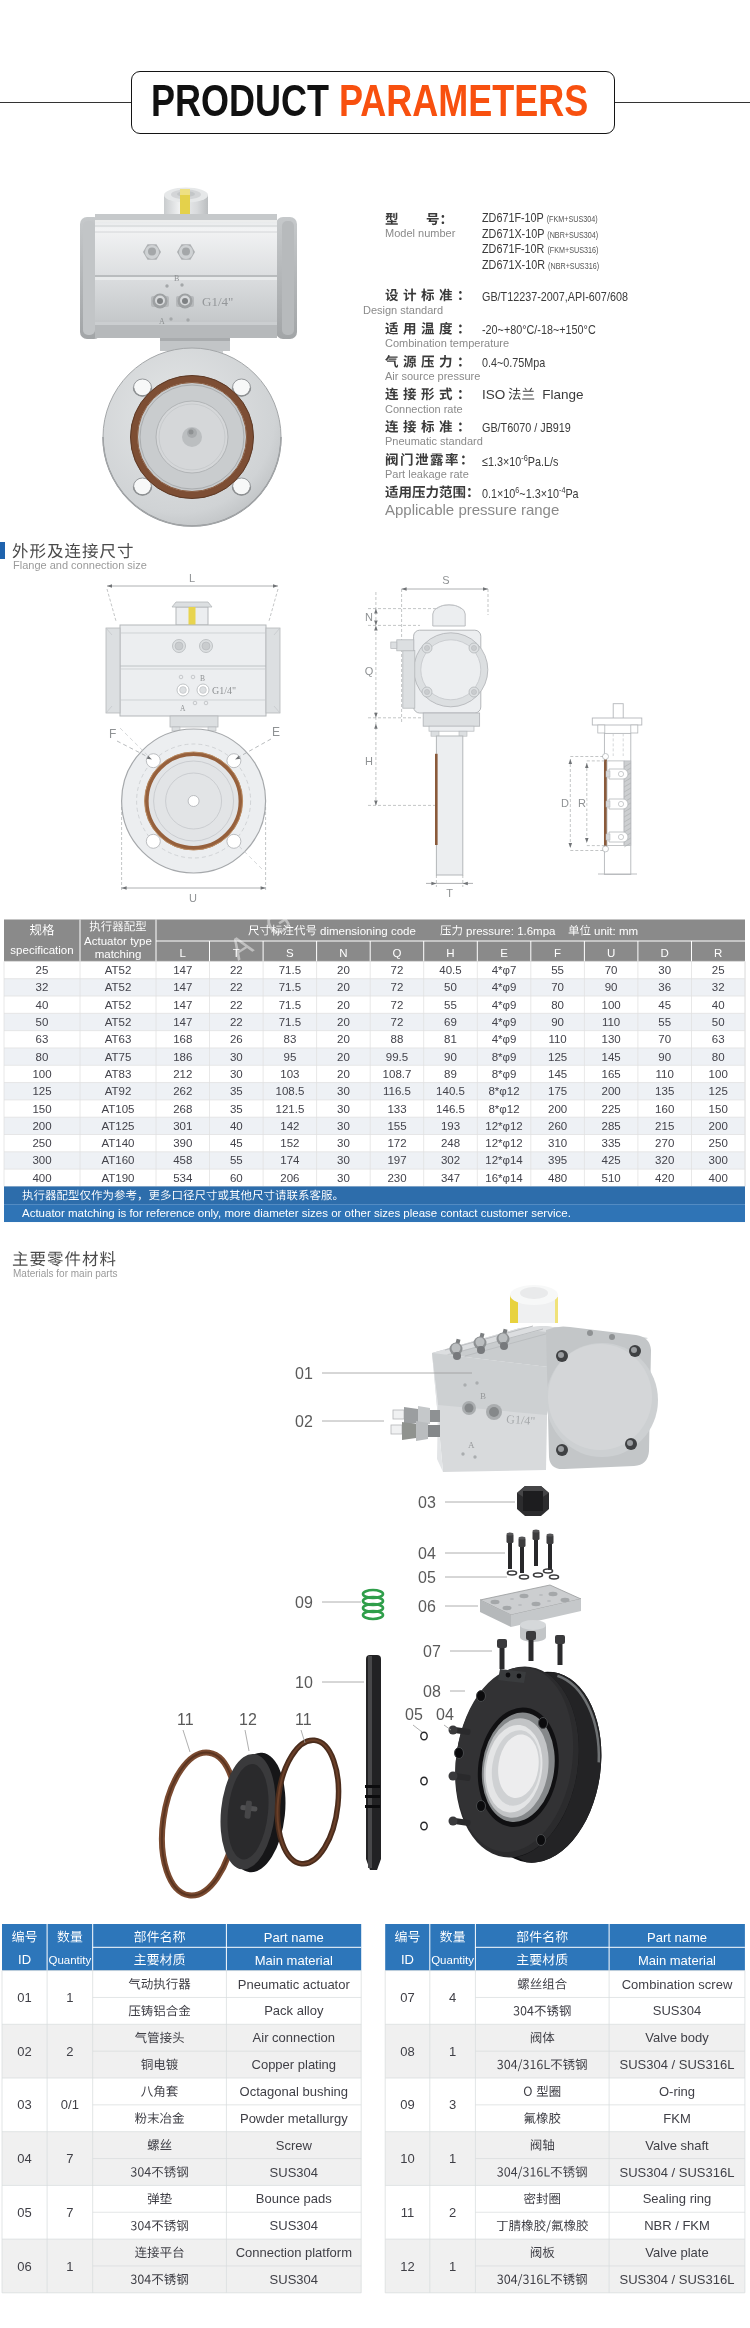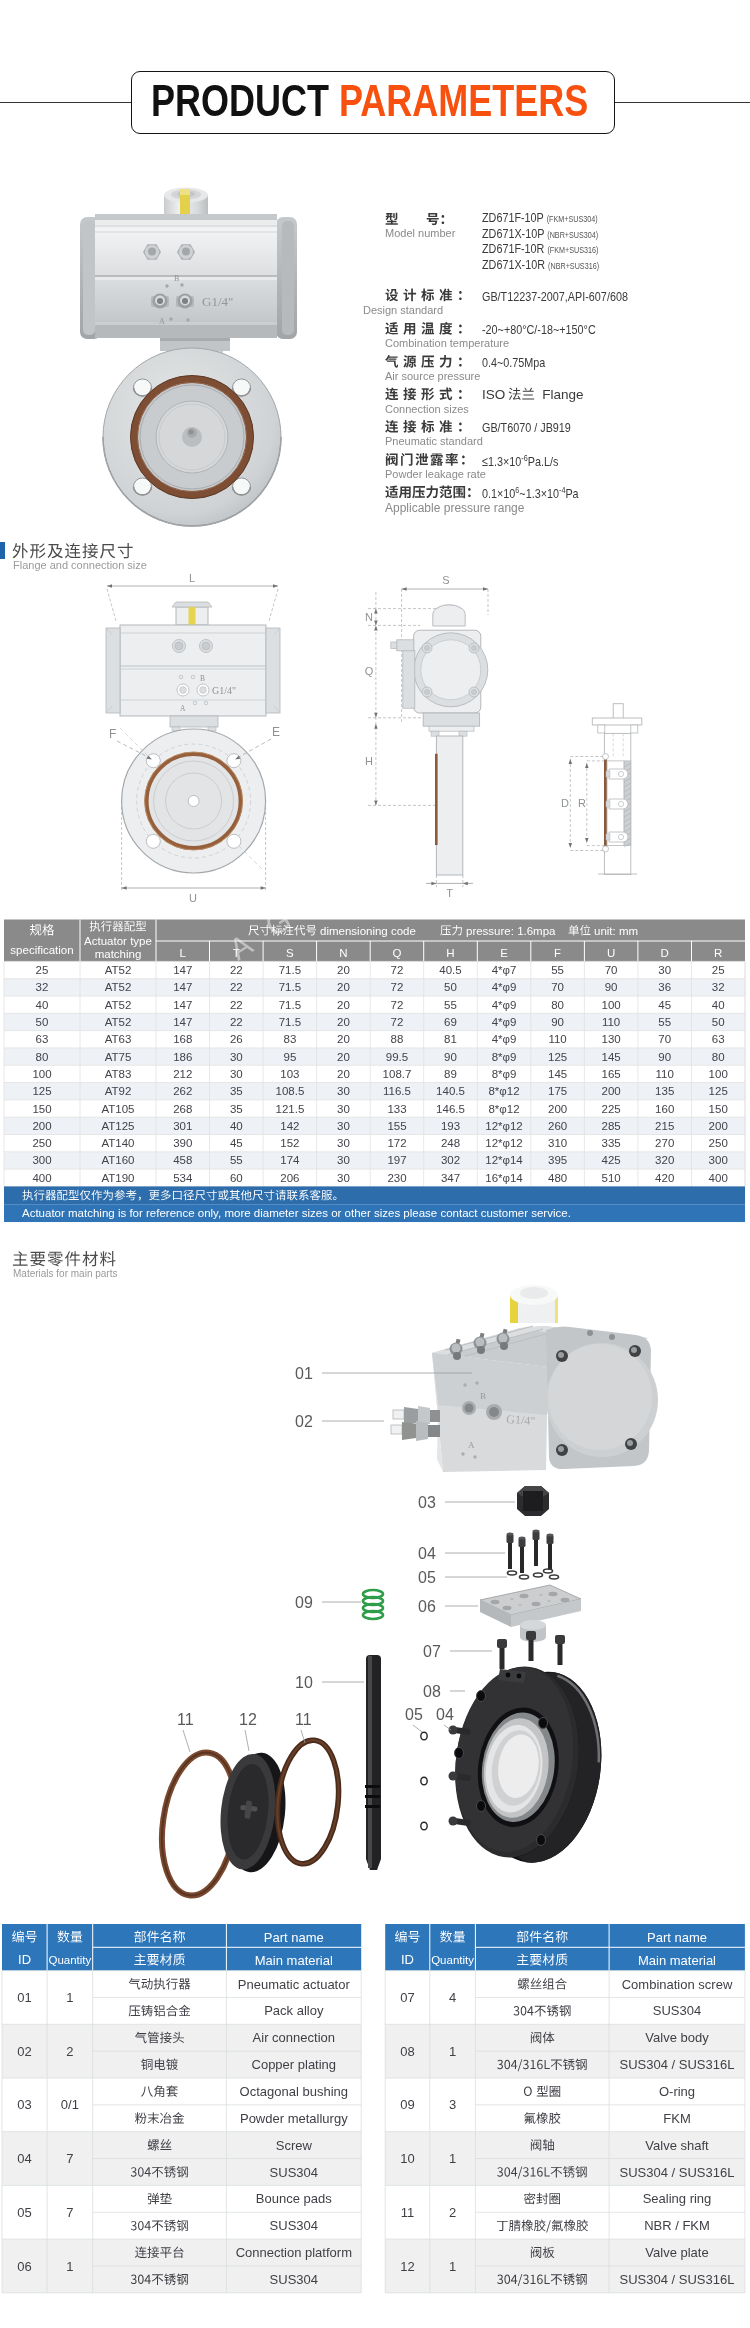--- a/index.html
+++ b/index.html
@@ -17,24 +17,24 @@
     <path transform="translate(5.0,209.0)" d="M1.0 -10.6C1.6 -9.8 2.4 -8.7 2.7 -8.0L4.1 -9.0C3.7 -9.6 2.8 -10.6 2.2 -11.4ZM3.6 -7.0H0.5V-5.5H2.1V-1.8C1.5 -1.5 0.8 -1.0 0.2 -0.3L1.3 1.3C1.8 0.5 2.4 -0.4 2.8 -0.4C3.1 -0.4 3.6 0.0 4.2 0.4C5.2 0.9 6.3 1.1 8.1 1.1C9.6 1.1 11.8 1.0 12.8 0.9C12.8 0.5 13.1 -0.4 13.3 -0.9C11.9 -0.6 9.6 -0.5 8.2 -0.5C6.6 -0.5 5.3 -0.6 4.4 -1.2C4.1 -1.3 3.8 -1.5 3.6 -1.7ZM5.1 -5.2C5.2 -5.4 5.8 -5.5 6.4 -5.5H8.2V-4.3H4.3V-2.7H8.2V-0.8H9.9V-2.7H12.8V-4.3H9.9V-5.5H12.2V-7.0H9.9V-8.3H8.2V-7.0H6.7C7.0 -7.5 7.3 -8.1 7.6 -8.7H12.6V-10.1H8.1L8.5 -11.0L6.8 -11.5C6.7 -11.0 6.5 -10.6 6.4 -10.1H4.4V-8.7H5.8C5.6 -8.2 5.4 -7.8 5.3 -7.6C5.0 -7.1 4.8 -6.8 4.5 -6.8C4.7 -6.3 5.0 -5.6 5.1 -5.2Z M19.9 -11.5V-8.9H18.5V-7.4H19.9V-5.0C19.3 -4.8 18.7 -4.7 18.3 -4.6L18.6 -3.1L19.9 -3.4V-0.6C19.9 -0.4 19.8 -0.4 19.7 -0.4C19.5 -0.4 19.0 -0.4 18.6 -0.4C18.8 0.1 18.9 0.7 19.0 1.1C19.8 1.1 20.4 1.1 20.8 0.8C21.2 0.6 21.4 0.2 21.4 -0.6V-3.8L22.5 -4.2L22.3 -5.7L21.4 -5.4V-7.4H22.5V-8.9H21.4V-11.5ZM25.4 -8.9H28.1C27.9 -8.4 27.5 -7.7 27.2 -7.2H25.4L26.1 -7.5C26.0 -7.9 25.7 -8.4 25.4 -8.9ZM25.6 -11.1C25.7 -10.9 25.9 -10.6 26.0 -10.3H23.2V-8.9H25.0L24.1 -8.6C24.3 -8.1 24.6 -7.6 24.8 -7.2H22.8V-5.8H25.6C25.5 -5.4 25.2 -5.0 25.0 -4.6H22.6V-3.2H24.3C23.9 -2.7 23.5 -2.1 23.2 -1.7C24.0 -1.5 24.8 -1.2 25.7 -0.8C24.8 -0.5 23.7 -0.3 22.3 -0.2C22.6 0.2 22.8 0.7 23.0 1.2C24.9 0.9 26.3 0.5 27.4 -0.1C28.3 0.4 29.2 0.8 29.8 1.2L30.8 0.0C30.2 -0.4 29.4 -0.8 28.6 -1.1C29.0 -1.7 29.4 -2.4 29.6 -3.2H31.1V-4.6H26.7C26.8 -4.9 27.0 -5.3 27.1 -5.6L26.0 -5.8H30.9V-7.2H28.7C29.0 -7.6 29.3 -8.1 29.6 -8.6L28.4 -8.9H30.7V-10.3H27.7C27.5 -10.6 27.3 -11.0 27.1 -11.3ZM28.0 -3.2C27.8 -2.6 27.5 -2.1 27.1 -1.8C26.5 -2.0 26.0 -2.2 25.4 -2.4L25.9 -3.2Z M47.1 -11.3C46.3 -10.2 44.9 -9.1 43.6 -8.5C44.0 -8.2 44.5 -7.7 44.8 -7.3C46.2 -8.1 47.6 -9.3 48.6 -10.7ZM47.4 -7.6C46.6 -6.4 45.1 -5.2 43.8 -4.5C44.2 -4.2 44.7 -3.8 44.9 -3.4C46.3 -4.3 47.8 -5.6 48.9 -6.9ZM47.6 -4.0C46.7 -2.3 44.9 -0.9 43.1 -0.1C43.5 0.2 44.0 0.8 44.2 1.2C46.2 0.2 48.0 -1.4 49.1 -3.4ZM41.1 -9.2V-6.3H39.5V-9.2ZM36.4 -6.3V-4.8H38.0C37.9 -3.0 37.6 -1.2 36.3 0.2C36.6 0.4 37.2 1.0 37.5 1.3C39.1 -0.4 39.4 -2.6 39.5 -4.8H41.1V1.2H42.6V-4.8H44.0V-6.3H42.6V-9.2H43.8V-10.7H36.7V-9.2H38.0V-6.3Z M61.3 -11.4C61.3 -10.7 61.3 -9.9 61.4 -9.2H54.7V-7.6H61.5C61.8 -2.8 62.8 1.2 65.1 1.2C66.4 1.2 66.9 0.6 67.2 -2.0C66.7 -2.2 66.1 -2.6 65.8 -2.9C65.7 -1.2 65.5 -0.5 65.3 -0.5C64.3 -0.5 63.4 -3.6 63.2 -7.6H66.8V-9.2H65.6L66.5 -10.0C66.1 -10.4 65.3 -11.1 64.7 -11.5L63.6 -10.6C64.2 -10.2 64.8 -9.6 65.2 -9.2H63.1C63.1 -9.9 63.1 -10.7 63.1 -11.4ZM54.7 -0.8 55.1 0.8C56.9 0.5 59.3 -0.0 61.5 -0.5L61.4 -2.0L58.9 -1.5V-4.5H61.0V-6.0H55.2V-4.5H57.2V-1.2C56.3 -1.1 55.4 -0.9 54.7 -0.8Z M75.4 -6.3C76.1 -6.3 76.7 -6.9 76.7 -7.6C76.7 -8.3 76.1 -8.9 75.4 -8.9C74.7 -8.9 74.1 -8.3 74.1 -7.6C74.1 -6.9 74.7 -6.3 75.4 -6.3ZM75.4 0.1C76.1 0.1 76.7 -0.4 76.7 -1.2C76.7 -1.9 76.1 -2.4 75.4 -2.4C74.7 -2.4 74.1 -1.9 74.1 -1.2C74.1 -0.4 74.7 0.1 75.4 0.1Z" fill="#3a3a3a"></path>
     <path transform="translate(5.0,241.5)" d="M1.0 -10.6C1.6 -9.8 2.4 -8.7 2.7 -8.0L4.1 -9.0C3.7 -9.6 2.8 -10.6 2.2 -11.4ZM3.6 -7.0H0.5V-5.5H2.1V-1.8C1.5 -1.5 0.8 -1.0 0.2 -0.3L1.3 1.3C1.8 0.5 2.4 -0.4 2.8 -0.4C3.1 -0.4 3.6 0.0 4.2 0.4C5.2 0.9 6.3 1.1 8.1 1.1C9.6 1.1 11.8 1.0 12.8 0.9C12.8 0.5 13.1 -0.4 13.3 -0.9C11.9 -0.6 9.6 -0.5 8.2 -0.5C6.6 -0.5 5.3 -0.6 4.4 -1.2C4.1 -1.3 3.8 -1.5 3.6 -1.7ZM5.1 -5.2C5.2 -5.4 5.8 -5.5 6.4 -5.5H8.2V-4.3H4.3V-2.7H8.2V-0.8H9.9V-2.7H12.8V-4.3H9.9V-5.5H12.2V-7.0H9.9V-8.3H8.2V-7.0H6.7C7.0 -7.5 7.3 -8.1 7.6 -8.7H12.6V-10.1H8.1L8.5 -11.0L6.8 -11.5C6.7 -11.0 6.5 -10.6 6.4 -10.1H4.4V-8.7H5.8C5.6 -8.2 5.4 -7.8 5.3 -7.6C5.0 -7.1 4.8 -6.8 4.5 -6.8C4.7 -6.3 5.0 -5.6 5.1 -5.2Z M19.9 -11.5V-8.9H18.5V-7.4H19.9V-5.0C19.3 -4.8 18.7 -4.7 18.3 -4.6L18.6 -3.1L19.9 -3.4V-0.6C19.9 -0.4 19.8 -0.4 19.7 -0.4C19.5 -0.4 19.0 -0.4 18.6 -0.4C18.8 0.1 18.9 0.7 19.0 1.1C19.8 1.1 20.4 1.1 20.8 0.8C21.2 0.6 21.4 0.2 21.4 -0.6V-3.8L22.5 -4.2L22.3 -5.7L21.4 -5.4V-7.4H22.5V-8.9H21.4V-11.5ZM25.4 -8.9H28.1C27.9 -8.4 27.5 -7.7 27.2 -7.2H25.4L26.1 -7.5C26.0 -7.9 25.7 -8.4 25.4 -8.9ZM25.6 -11.1C25.7 -10.9 25.9 -10.6 26.0 -10.3H23.2V-8.9H25.0L24.1 -8.6C24.3 -8.1 24.6 -7.6 24.8 -7.2H22.8V-5.8H25.6C25.5 -5.4 25.2 -5.0 25.0 -4.6H22.6V-3.2H24.3C23.9 -2.7 23.5 -2.1 23.2 -1.7C24.0 -1.5 24.8 -1.2 25.7 -0.8C24.8 -0.5 23.7 -0.3 22.3 -0.2C22.6 0.2 22.8 0.7 23.0 1.2C24.9 0.9 26.3 0.5 27.4 -0.1C28.3 0.4 29.2 0.8 29.8 1.2L30.8 0.0C30.2 -0.4 29.4 -0.8 28.6 -1.1C29.0 -1.7 29.4 -2.4 29.6 -3.2H31.1V-4.6H26.7C26.8 -4.9 27.0 -5.3 27.1 -5.6L26.0 -5.8H30.9V-7.2H28.7C29.0 -7.6 29.3 -8.1 29.6 -8.6L28.4 -8.9H30.7V-10.3H27.7C27.5 -10.6 27.3 -11.0 27.1 -11.3ZM28.0 -3.2C27.8 -2.6 27.5 -2.1 27.1 -1.8C26.5 -2.0 26.0 -2.2 25.4 -2.4L25.9 -3.2Z M42.3 -10.6V-9.1H48.3V-10.6ZM46.4 -4.3C47.0 -2.9 47.6 -1.1 47.7 0.1L49.1 -0.5C49.0 -1.6 48.4 -3.3 47.8 -4.7ZM42.3 -4.7C42.0 -3.3 41.4 -1.8 40.7 -0.9C41.0 -0.7 41.7 -0.2 42.0 -0.0C42.7 -1.1 43.3 -2.7 43.7 -4.3ZM41.7 -7.4V-5.9H44.3V-0.7C44.3 -0.6 44.3 -0.5 44.1 -0.5C43.9 -0.5 43.4 -0.5 42.8 -0.5C43.0 -0.1 43.2 0.7 43.3 1.1C44.2 1.1 44.9 1.1 45.4 0.8C45.9 0.6 46.0 0.1 46.0 -0.7V-5.9H49.0V-7.4ZM38.3 -11.5V-8.8H36.5V-7.3H38.0C37.7 -5.8 37.0 -4.0 36.2 -3.1C36.5 -2.6 36.9 -1.9 37.0 -1.5C37.5 -2.2 38.0 -3.2 38.3 -4.3V1.2H39.9V-5.2C40.3 -4.6 40.7 -4.0 40.9 -3.6L41.7 -4.9C41.5 -5.2 40.3 -6.6 39.9 -7.0V-7.3H41.5V-8.8H39.9V-11.5Z M54.5 -10.3C55.1 -9.2 55.8 -7.8 56.1 -6.9L57.7 -7.7C57.3 -8.6 56.5 -9.9 55.9 -10.9ZM54.5 -0.1 56.2 0.6C56.8 -0.8 57.4 -2.4 58.0 -4.0L56.5 -4.8C55.8 -3.0 55.1 -1.2 54.5 -0.1ZM60.2 -5.1H62.6V-3.8H60.2ZM60.2 -6.5V-7.7H62.6V-6.5ZM62.1 -10.8C62.4 -10.3 62.8 -9.7 63.0 -9.1H60.6C60.9 -9.7 61.1 -10.4 61.3 -11.0L59.8 -11.4C59.2 -9.2 58.0 -7.2 56.6 -5.9C56.9 -5.6 57.5 -5.0 57.7 -4.7C58.1 -5.0 58.4 -5.4 58.7 -5.8V1.2H60.2V0.3H67.1V-1.1H64.2V-2.4H66.6V-3.8H64.2V-5.1H66.6V-6.5H64.2V-7.7H66.9V-9.1H63.9L64.6 -9.5C64.4 -10.0 63.9 -10.8 63.5 -11.4ZM60.2 -2.4H62.6V-1.1H60.2Z M75.4 -6.3C76.1 -6.3 76.7 -6.9 76.7 -7.6C76.7 -8.3 76.1 -8.9 75.4 -8.9C74.7 -8.9 74.1 -8.3 74.1 -7.6C74.1 -6.9 74.7 -6.3 75.4 -6.3ZM75.4 0.1C76.1 0.1 76.7 -0.4 76.7 -1.2C76.7 -1.9 76.1 -2.4 75.4 -2.4C74.7 -2.4 74.1 -1.9 74.1 -1.2C74.1 -0.4 74.7 0.1 75.4 0.1Z" fill="#3a3a3a"></path>
     <path transform="translate(5.0,274.5)" d="M1.1 -10.6C1.7 -10.0 2.5 -9.1 2.8 -8.6L4.1 -9.5C3.7 -10.0 2.9 -10.8 2.4 -11.4ZM9.3 -5.1C9.1 -4.6 8.7 -4.1 8.3 -3.6C8.2 -4.1 8.1 -4.6 8.0 -5.2L10.6 -5.6L10.5 -6.9L9.2 -6.8L10.1 -7.5C9.9 -7.8 9.3 -8.4 8.9 -8.8L7.9 -8.1C8.3 -7.7 8.9 -7.1 9.1 -6.7L7.9 -6.6C7.8 -7.2 7.8 -7.9 7.8 -8.6H6.4C6.4 -7.9 6.4 -7.1 6.5 -6.4L5.3 -6.3L5.4 -4.8L6.7 -5.0C6.8 -4.1 7.0 -3.3 7.2 -2.6C6.5 -2.0 5.8 -1.6 5.1 -1.3C5.3 -1.0 5.8 -0.4 6.0 -0.1C6.6 -0.4 7.2 -0.8 7.8 -1.3C8.2 -0.6 8.8 -0.2 9.6 -0.2L9.7 -0.3C9.9 0.1 10.1 0.8 10.2 1.2C11.0 1.2 11.6 1.2 12.1 0.9C12.5 0.7 12.6 0.3 12.6 -0.5V-11.0H4.7V-9.5H11.0V-0.5C11.0 -0.3 11.0 -0.2 10.8 -0.2C10.7 -0.2 10.2 -0.2 9.8 -0.3C10.4 -0.3 10.7 -0.8 10.8 -1.6C10.6 -1.8 10.2 -2.2 10.0 -2.6C9.9 -2.0 9.8 -1.6 9.6 -1.6C9.3 -1.6 9.1 -1.8 8.8 -2.2C9.6 -2.9 10.2 -3.8 10.7 -4.7ZM4.4 -8.8C4.0 -7.5 3.3 -6.1 2.5 -5.2V-8.2H0.9V1.2H2.5V-4.7C2.7 -4.3 3.0 -3.8 3.1 -3.6C3.3 -3.8 3.4 -4.0 3.6 -4.2V0.3H5.0V-6.5C5.3 -7.2 5.5 -7.8 5.7 -8.4Z M16.5 -10.7C17.2 -9.9 18.0 -8.8 18.4 -8.1L19.7 -9.0C19.3 -9.7 18.4 -10.8 17.7 -11.6ZM16.1 -8.5V1.2H17.7V-8.5ZM19.9 -11.0V-9.5H25.8V-0.6C25.8 -0.4 25.7 -0.3 25.5 -0.3C25.2 -0.3 24.3 -0.3 23.5 -0.3C23.7 0.1 24.0 0.8 24.0 1.2C25.3 1.2 26.1 1.2 26.7 0.9C27.3 0.7 27.5 0.3 27.5 -0.6V-11.0Z M31.0 -10.1C31.8 -9.7 32.8 -9.1 33.3 -8.7L34.3 -10.0C33.7 -10.4 32.7 -11.0 31.9 -11.3ZM30.4 -6.5C31.1 -6.1 32.2 -5.5 32.7 -5.1L33.6 -6.5C33.1 -6.8 32.0 -7.4 31.3 -7.7ZM30.7 0.0 32.2 1.0C32.9 -0.3 33.6 -1.9 34.2 -3.3L32.9 -4.3C32.2 -2.7 31.4 -1.0 30.7 0.0ZM37.6 -11.4V-7.9H36.4V-10.9H34.9V-7.9H33.8V-6.3H34.9V0.6H42.9V-1.0H36.4V-6.3H37.6V-2.4H41.9V-6.3H43.1V-7.9H41.9V-11.0L40.3 -11.0V-7.9H39.1V-11.4ZM40.3 -6.3V-3.9H39.1V-6.3Z M47.8 -8.1V-7.3H50.4V-8.1ZM47.4 -6.9V-6.1H50.4V-6.9ZM53.0 -8.1V-7.3H55.7V-8.1ZM47.7 -4.7H49.6V-4.0H47.7ZM45.8 -9.5V-7.0H47.2V-8.5H50.9V-6.0H52.5V-8.5H56.2V-7.0H57.7V-9.5H52.5V-9.9H56.7V-11.0H46.8V-9.9H50.9V-9.5ZM46.3 -2.6V-0.2L45.7 -0.1L45.8 1.1C47.3 1.0 49.4 0.8 51.4 0.6L51.3 -0.6L49.5 -0.4V-1.3H51.0V-2.0C51.2 -1.8 51.4 -1.5 51.5 -1.3L52.2 -1.5V1.2H53.6V0.9H55.4V1.2H56.9V-1.6L57.5 -1.4C57.6 -1.8 58.0 -2.3 58.3 -2.6C57.3 -2.7 56.4 -2.9 55.6 -3.2C56.3 -3.8 56.9 -4.4 57.3 -5.2L56.4 -5.6L56.2 -5.6H54.2L54.5 -6.0L53.4 -6.1H56.0V-6.9H53.0V-6.1H53.3C52.8 -5.4 52.1 -4.7 51.0 -4.1V-5.7H46.4V-3.0H48.1V-0.3L47.5 -0.2V-2.6ZM53.6 -0.0V-0.9H55.4V-0.0ZM51.0 -2.3V-2.4H49.5V-3.0H51.0V-4.0C51.2 -3.8 51.5 -3.5 51.7 -3.3C52.0 -3.5 52.4 -3.7 52.6 -3.9C52.9 -3.6 53.1 -3.4 53.4 -3.2C52.7 -2.8 51.8 -2.5 51.0 -2.3ZM56.0 -1.8H53.1C53.6 -2.0 54.0 -2.2 54.5 -2.5C55.0 -2.2 55.5 -2.0 56.0 -1.8ZM53.4 -4.6H55.4C55.1 -4.3 54.8 -4.0 54.5 -3.8C54.1 -4.0 53.7 -4.3 53.4 -4.6Z M71.0 -8.7C70.6 -8.1 69.8 -7.4 69.3 -7.0L70.5 -6.3C71.0 -6.7 71.8 -7.3 72.4 -7.9ZM60.9 -7.8C61.6 -7.3 62.5 -6.7 62.9 -6.2L64.1 -7.2C63.6 -7.6 62.7 -8.2 62.0 -8.6ZM60.6 -2.8V-1.3H65.9V1.2H67.6V-1.3H72.9V-2.8H67.6V-3.7H65.9V-2.8ZM65.5 -11.2 66.0 -10.4H60.9V-8.9H65.6C65.3 -8.5 65.0 -8.1 64.8 -8.0C64.6 -7.7 64.4 -7.6 64.2 -7.5C64.4 -7.2 64.6 -6.5 64.7 -6.3C64.9 -6.3 65.2 -6.4 66.2 -6.5C65.7 -6.0 65.3 -5.7 65.1 -5.5C64.6 -5.1 64.3 -4.9 64.0 -4.8C64.1 -4.5 64.3 -3.8 64.4 -3.5C64.7 -3.7 65.3 -3.8 68.5 -4.1C68.6 -3.8 68.7 -3.6 68.8 -3.4L70.0 -3.9C69.9 -4.2 69.7 -4.6 69.5 -5.0C70.3 -4.5 71.2 -3.9 71.7 -3.5L72.8 -4.4C72.2 -4.9 71.0 -5.7 70.1 -6.2L69.2 -5.4C69.0 -5.8 68.8 -6.1 68.6 -6.3L67.4 -5.9C67.6 -5.7 67.7 -5.5 67.9 -5.2L66.5 -5.1C67.5 -6.0 68.6 -7.0 69.5 -8.1L68.3 -8.9C68.0 -8.5 67.7 -8.1 67.4 -7.8L66.2 -7.7C66.5 -8.1 66.9 -8.5 67.1 -8.9H72.7V-10.4H67.9C67.7 -10.8 67.4 -11.2 67.2 -11.5ZM60.5 -4.8 61.3 -3.5C62.1 -3.9 63.1 -4.3 64.0 -4.8L64.2 -5.0L63.9 -6.1C62.7 -5.6 61.4 -5.1 60.5 -4.8Z M78.4 -6.3C79.1 -6.3 79.7 -6.9 79.7 -7.6C79.7 -8.3 79.1 -8.9 78.4 -8.9C77.7 -8.9 77.1 -8.3 77.1 -7.6C77.1 -6.9 77.7 -6.3 78.4 -6.3ZM78.4 0.1C79.1 0.1 79.7 -0.4 79.7 -1.2C79.7 -1.9 79.1 -2.4 78.4 -2.4C77.7 -2.4 77.1 -1.9 77.1 -1.2C77.1 -0.4 77.7 0.1 78.4 0.1Z" fill="#3a3a3a"></path>
     <path transform="translate(5.0,307.0)" d="M0.6 -10.2C1.3 -9.5 2.2 -8.6 2.6 -7.9L3.8 -9.0C3.4 -9.6 2.5 -10.5 1.8 -11.1ZM6.8 -4.4H10.5V-2.7H6.8ZM3.6 -6.6H0.4V-5.1H2.0V-1.5C1.5 -1.2 0.9 -0.8 0.3 -0.3L1.3 1.1C1.9 0.4 2.6 -0.4 3.1 -0.4C3.4 -0.4 3.9 -0.1 4.5 0.3C5.5 0.8 6.7 0.9 8.3 0.9C9.6 0.9 11.8 0.8 12.7 0.8C12.7 0.3 13.0 -0.4 13.1 -0.8C11.8 -0.6 9.7 -0.5 8.4 -0.5C6.9 -0.5 5.7 -0.6 4.8 -1.1C4.2 -1.3 3.9 -1.6 3.6 -1.7ZM5.2 -5.7V-1.5H12.2V-5.7H9.5V-6.9H13.0V-8.3H9.5V-9.6C10.5 -9.8 11.4 -9.9 12.2 -10.1L11.4 -11.4C9.7 -11.0 7.1 -10.7 4.8 -10.6C5.0 -10.2 5.2 -9.7 5.2 -9.3C6.0 -9.3 6.9 -9.4 7.8 -9.5V-8.3H4.3V-6.9H7.8V-5.7Z M15.4 -10.6V-5.7C15.4 -3.8 15.3 -1.4 13.8 0.2C14.2 0.4 14.8 1.0 15.1 1.3C16.1 0.2 16.6 -1.3 16.8 -2.7H19.6V1.0H21.2V-2.7H24.1V-0.7C24.1 -0.5 24.0 -0.4 23.7 -0.4C23.5 -0.4 22.6 -0.4 21.8 -0.4C22.0 0.0 22.3 0.7 22.3 1.1C23.6 1.1 24.4 1.1 24.9 0.9C25.5 0.6 25.7 0.2 25.7 -0.7V-10.6ZM17.0 -9.0H19.6V-7.5H17.0ZM24.1 -9.0V-7.5H21.2V-9.0ZM17.0 -5.9H19.6V-4.3H17.0C17.0 -4.8 17.0 -5.3 17.0 -5.7ZM24.1 -5.9V-4.3H21.2V-5.9Z M36.1 -3.6C36.9 -3.0 37.7 -2.1 38.1 -1.4L39.3 -2.4C38.9 -3.0 38.0 -3.8 37.3 -4.4ZM28.4 -10.9V-6.4C28.4 -4.4 28.3 -1.6 27.3 0.4C27.6 0.5 28.3 1.0 28.6 1.3C29.8 -0.9 29.9 -4.2 29.9 -6.5V-9.3H40.0V-10.9ZM33.9 -8.8V-6.4H30.5V-4.8H33.9V-0.8H29.7V0.7H39.9V-0.8H35.6V-4.8H39.4V-6.4H35.6V-8.8Z M45.7 -11.4V-8.7H41.5V-7.0H45.6C45.4 -4.6 44.5 -1.9 41.1 -0.0C41.5 0.3 42.1 0.9 42.4 1.3C46.2 -0.9 47.1 -4.2 47.3 -7.0H51.1C50.9 -3.0 50.7 -1.2 50.2 -0.8C50.0 -0.6 49.9 -0.5 49.6 -0.5C49.2 -0.5 48.4 -0.5 47.6 -0.6C47.9 -0.1 48.1 0.6 48.1 1.1C49.0 1.1 49.8 1.1 50.3 1.0C50.9 1.0 51.3 0.8 51.7 0.3C52.3 -0.4 52.6 -2.5 52.9 -7.9C52.9 -8.1 52.9 -8.7 52.9 -8.7H47.4V-11.4Z M54.9 -0.1 56.0 1.2C57.1 0.1 58.2 -1.1 59.1 -2.3L58.2 -3.5C57.1 -2.3 55.8 -0.9 54.9 -0.1ZM55.4 -6.9C56.2 -6.4 57.3 -5.7 57.8 -5.3L58.8 -6.5C58.2 -6.9 57.1 -7.5 56.3 -7.9ZM54.6 -4.4C55.4 -4.0 56.5 -3.3 57.0 -2.9L58.0 -4.1C57.4 -4.5 56.2 -5.1 55.5 -5.5ZM59.5 -7.4V-1.3C59.5 0.5 60.0 1.0 62.0 1.0C62.4 1.0 64.3 1.0 64.8 1.0C66.4 1.0 66.9 0.4 67.2 -1.6C66.7 -1.7 66.0 -1.9 65.6 -2.2C65.5 -0.8 65.4 -0.5 64.7 -0.5C64.2 -0.5 62.5 -0.5 62.1 -0.5C61.3 -0.5 61.1 -0.6 61.1 -1.3V-5.9H64.3V-4.1C64.3 -4.0 64.3 -3.9 64.0 -3.9C63.8 -3.9 63.0 -3.9 62.2 -3.9C62.5 -3.5 62.7 -2.9 62.8 -2.4C63.9 -2.4 64.6 -2.4 65.2 -2.7C65.8 -2.9 66.0 -3.3 66.0 -4.1V-7.4ZM62.4 -11.5V-10.5H59.1V-11.5H57.4V-10.5H54.6V-9.0H57.4V-7.9H59.1V-9.0H62.4V-7.9H64.1V-9.0H66.9V-10.5H64.1V-11.5Z M70.7 -8.5V-7.2H73.4V-6.6H71.2V-5.3H73.4V-4.6H70.5V-3.3H73.4V-1.0H74.9V-3.3H76.6C76.5 -3.0 76.5 -2.8 76.4 -2.7C76.3 -2.6 76.2 -2.6 76.1 -2.6C75.9 -2.6 75.6 -2.6 75.3 -2.6C75.4 -2.3 75.6 -1.8 75.6 -1.4C76.1 -1.4 76.5 -1.4 76.8 -1.4C77.1 -1.5 77.3 -1.6 77.5 -1.8C77.8 -2.1 77.9 -2.8 78.0 -4.1C78.1 -4.3 78.1 -4.6 78.1 -4.6H74.9V-5.3H77.3V-6.6H74.9V-7.2H77.8V-8.5H74.9V-9.3H73.4V-8.5ZM68.5 -11.0V1.2H70.0V0.6H78.5V1.2H80.1V-11.0ZM70.0 -0.7V-9.6H78.5V-0.7Z M84.4 -6.3C85.1 -6.3 85.7 -6.9 85.7 -7.6C85.7 -8.3 85.1 -8.9 84.4 -8.9C83.7 -8.9 83.1 -8.3 83.1 -7.6C83.1 -6.9 83.7 -6.3 84.4 -6.3ZM84.4 0.1C85.1 0.1 85.7 -0.4 85.7 -1.2C85.7 -1.9 85.1 -2.4 84.4 -2.4C83.7 -2.4 83.1 -1.9 83.1 -1.2C83.1 -0.4 83.7 0.1 84.4 0.1Z" fill="#3a3a3a"></path>
     <path transform="translate(128.0,209.0)" d="M1.3 -10.5C2.2 -10.1 3.3 -9.4 3.8 -8.9L4.4 -9.8C3.9 -10.2 2.7 -10.8 1.8 -11.2ZM0.6 -6.8C1.4 -6.4 2.5 -5.8 3.1 -5.3L3.6 -6.2C3.1 -6.6 2.0 -7.2 1.1 -7.5ZM1.0 0.2 1.9 0.9C2.7 -0.4 3.6 -2.0 4.3 -3.5L3.6 -4.1C2.8 -2.6 1.7 -0.8 1.0 0.2ZM5.2 0.6C5.6 0.4 6.1 0.4 11.2 -0.3C11.5 0.2 11.7 0.7 11.8 1.1L12.7 0.6C12.3 -0.4 11.3 -2.1 10.3 -3.2L9.5 -2.8C9.9 -2.3 10.3 -1.7 10.7 -1.1L6.4 -0.6C7.3 -1.8 8.1 -3.2 8.8 -4.7H12.6V-5.6H9.1V-8.1H12.1V-9.0H9.1V-11.3H8.1V-9.0H5.2V-8.1H8.1V-5.6H4.6V-4.7H7.6C6.9 -3.1 6.0 -1.7 5.7 -1.3C5.4 -0.8 5.1 -0.5 4.9 -0.4C5.0 -0.1 5.2 0.4 5.2 0.6Z M16.4 -10.9C17.0 -10.1 17.6 -9.1 17.9 -8.5L18.8 -9.0C18.5 -9.6 17.8 -10.6 17.2 -11.3ZM15.5 -4.6V-3.6H24.8V-4.6ZM14.2 -0.6V0.4H26.2V-0.6ZM14.8 -8.3V-7.3H25.7V-8.3H22.5C23.0 -9.1 23.7 -10.1 24.2 -11.0L23.2 -11.3C22.7 -10.4 22.0 -9.1 21.4 -8.3Z" fill="#3a3a3a"></path>
   </svg>
 <div class="abs" style="left:385px;top:227px;font-size:11px;color:#8a8a8a">Model number</div>
 <div class="abs" style="left:363px;top:303.5px;font-size:11px;color:#8a8a8a">Design standard</div>
 <div class="abs" style="left:385px;top:337px;font-size:11px;color:#8a8a8a">Combination temperature</div>
 <div class="abs" style="left:385px;top:370px;font-size:11px;color:#8a8a8a">Air source pressure</div>
-<div class="abs" style="left:385px;top:402.5px;font-size:11px;color:#8a8a8a">Connection sizes</div>
+<div class="abs" style="left:385px;top:402.5px;font-size:11px;color:#8a8a8a">Connection rate</div>
 <div class="abs" style="left:385px;top:435px;font-size:11px;color:#8a8a8a">Pneumatic standard</div>
-<div class="abs" style="left:385px;top:468px;font-size:11px;color:#8a8a8a">Powder leakage rate</div>
-<div class="abs" style="left:385px;top:500.5px;font-size:12px;color:#8a8a8a">Applicable pressure range</div>
+<div class="abs" style="left:385px;top:468px;font-size:11px;color:#8a8a8a">Part leakage rate</div>
+<div class="abs" style="left:385px;top:500.5px;font-size:15px;color:#8a8a8a">Applicable pressure range</div>
 <div class="abs" style="left:482px;top:211px;font-size:13.5px;color:#3a3a3a;line-height:14.6px;white-space:nowrap;transform:scaleX(0.8);transform-origin:0 0">
 ZD671F-10P <span style="font-size:9px;color:#555">(FKM+SUS304)</span><br>
 ZD671X-10P <span style="font-size:9px;color:#555">(NBR+SUS304)</span><br>
 ZD671F-10R <span style="font-size:9px;color:#555">(FKM+SUS316)</span><br>
 ZD671X-10R <span style="font-size:9px;color:#555">(NBR+SUS316)</span></div>
 <div class="abs" style="left:482px;top:288.5px;font-size:13.5px;color:#3a3a3a;white-space:nowrap;transform:scaleX(0.8);transform-origin:0 0;">GB/T12237-2007,API-607/608</div>
 <div class="abs" style="left:482px;top:321.5px;font-size:13.5px;color:#3a3a3a;white-space:nowrap;transform:scaleX(0.8);transform-origin:0 0;">-20~+80°C/-18~+150°C</div>
 <div class="abs" style="left:482px;top:354.5px;font-size:13.5px;color:#3a3a3a;white-space:nowrap;transform:scaleX(0.8);transform-origin:0 0;">0.4~0.75Mpa</div>
 <div class="abs" style="left:482px;top:387px;font-size:13.5px;color:#3a3a3a;white-space:nowrap;">ISO<span style="display:inline-block;width:37px"></span>Flange</div>
 <div class="abs" style="left:482px;top:419.5px;font-size:13.5px;color:#3a3a3a;white-space:nowrap;transform:scaleX(0.8);transform-origin:0 0;">GB/T6070 / JB919</div>

